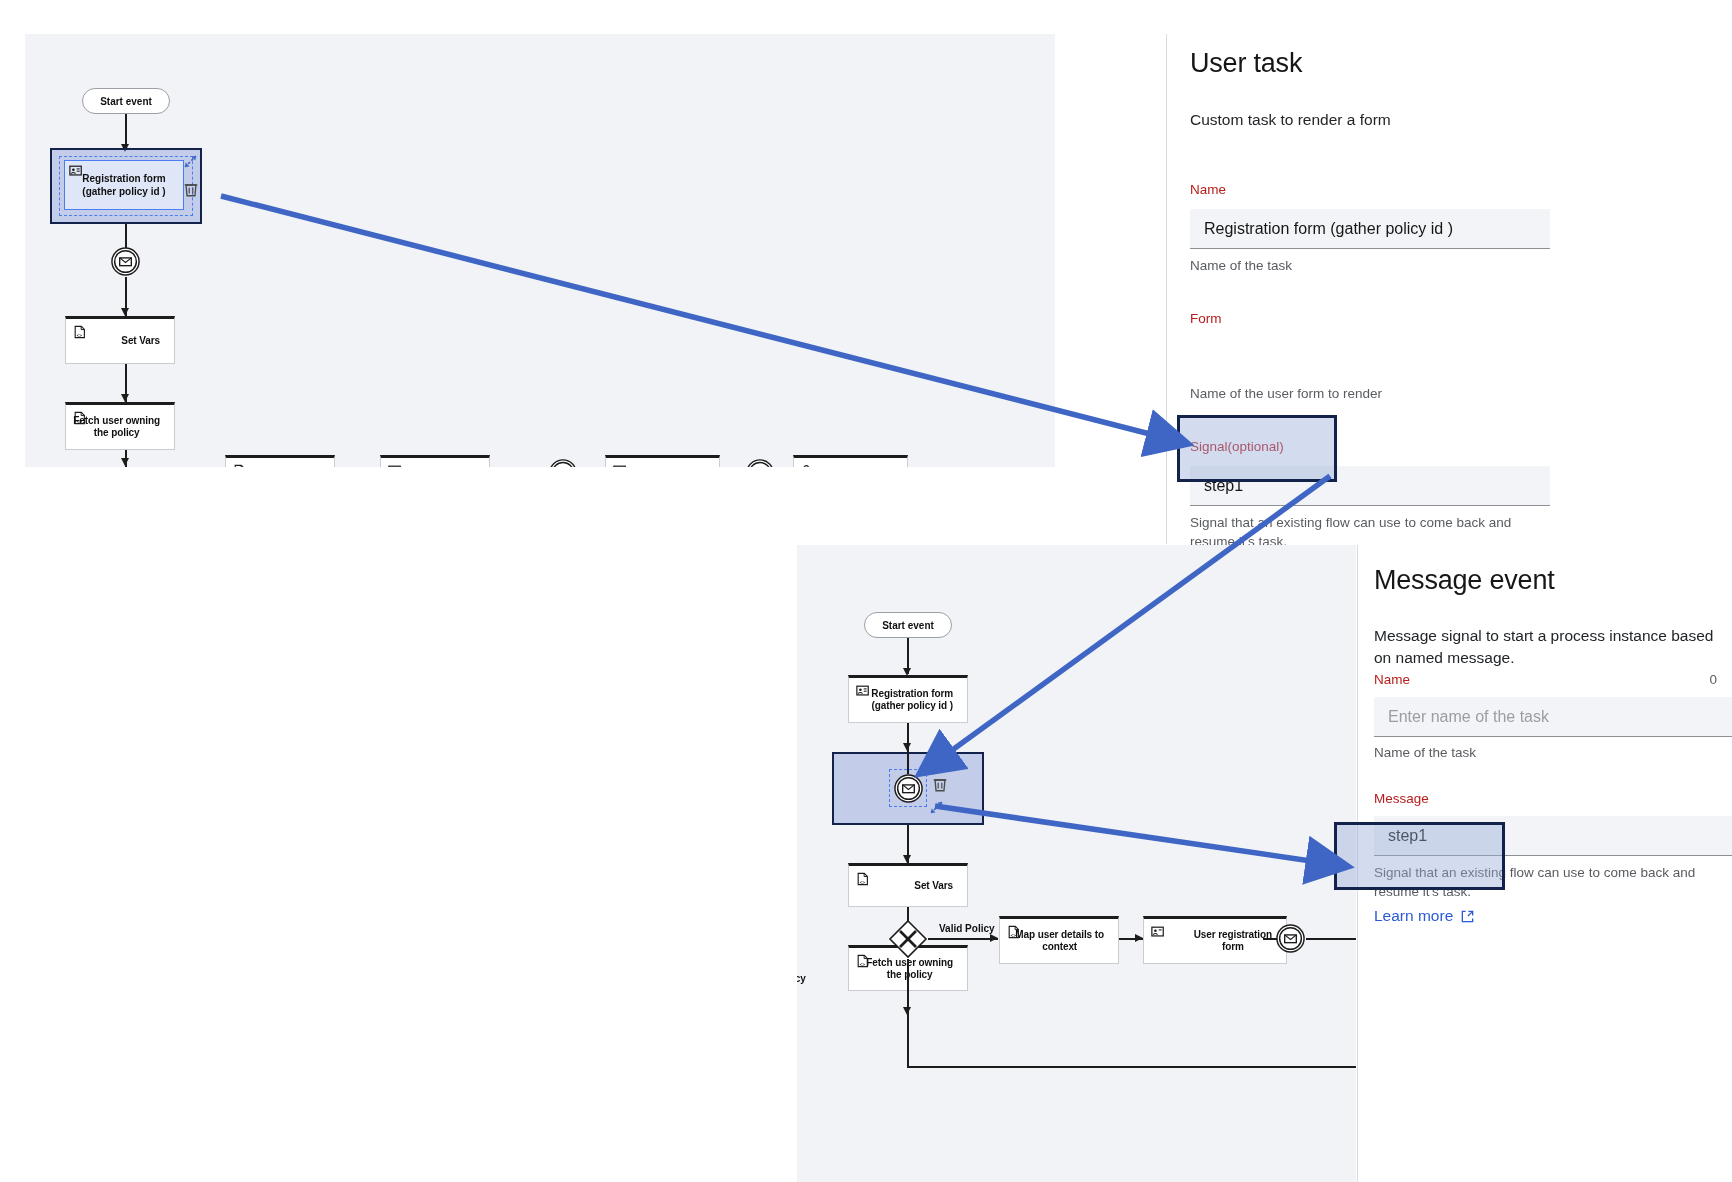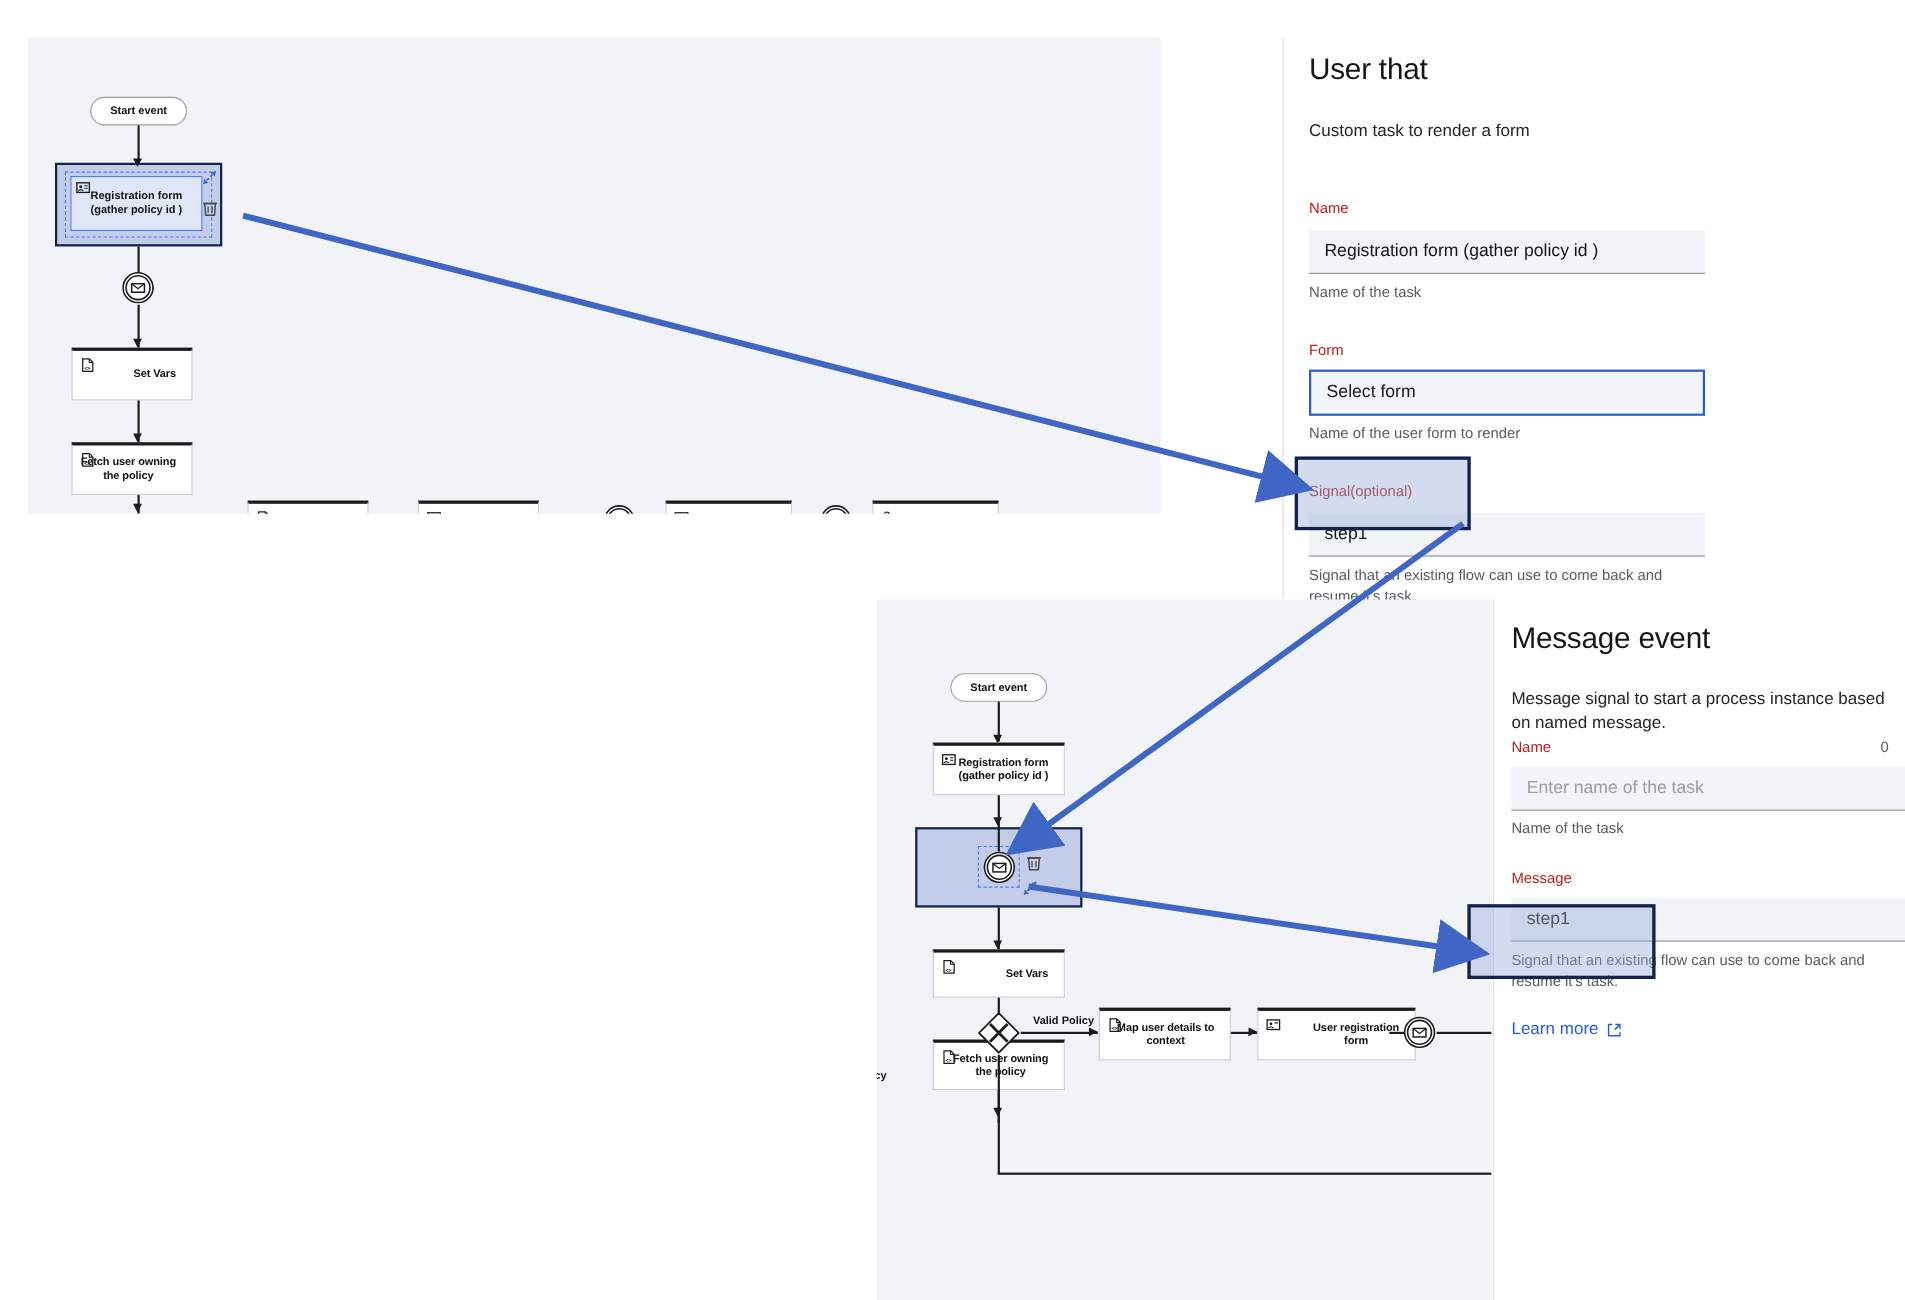--- a/index.html
+++ b/index.html
@@ -270,29 +270,28 @@
     </div>
     <svg viewBox="0 0 24 24" style="position:absolute;left:930px;top:428px;width:26px;height:26px;">
       <path d="M4 17 L12 8 L20 17" fill="none" stroke="#1c1c1c" stroke-width="1.6"></path>
     </svg>
 
   </div>
 
   <div class="panel-divider" style="left:1166px; top:34px; height:510px;"></div>
 
   <div class="props" style="left:1180px; top:34px; width:552px; height:510px;">
-    <div class="props-title" style="position:absolute; left:10px; top:14px;">User that</div>
+    <div class="props-title" style="position:absolute; left:10px; top:14px;">User task</div>
     <div class="props-desc" style="position:absolute; left:10px; top:63px; width:450px;">Custom task to render a form</div>
 
     <div class="field-label" style="position:absolute; left:10px; top:148px;">Name</div>
     <div class="field-box" style="position:absolute; left:10px; top:175px; width:360px;">Registration form (gather policy id )</div>
     <div class="field-help" style="position:absolute; left:10px; top:222px; width:420px;">Name of the task</div>
 
     <div class="field-label" style="position:absolute; left:10px; top:277px;">Form</div>
-    <div class="field-box focused" style="position:absolute; left:10px; top:302px; width:360px; height:42px;">Select form</div>
     <div class="field-help" style="position:absolute; left:10px; top:350px; width:420px;">Name of the user form to render</div>
 
     <div class="field-label" style="position:absolute; left:10px; top:405px;">Signal(optional)</div>
     <div class="field-box" style="position:absolute; left:10px; top:432px; width:360px;">step1</div>
     <div class="field-help" style="position:absolute; left:10px; top:479px; width:330px;">Signal that an existing flow can use to come back and resume it's task.</div>
   </div>
 
   <div style="position:absolute; left:1177px; top:415px; width:160px; height:67px; background:rgba(150,170,215,0.42); border:3px solid #12224a;"></div>
 
   <div class="canvas" style="left:797px; top:545px; width:559px; height:637px;">
@@ -429,21 +428,21 @@
 
     <div class="field-label" style="position:absolute; left:4px; top:127px;">Name</div>
     <div class="counter" style="position:absolute; right:15px; top:127px;">0</div>
     <div class="field-box placeholder" style="position:absolute; left:4px; top:152px; width:360px;">Enter name of the task</div>
     <div class="field-help" style="position:absolute; left:4px; top:198px; width:340px;">Name of the task</div>
 
     <div class="field-label" style="position:absolute; left:4px; top:246px;">Message</div>
     <div class="field-box" style="position:absolute; left:4px; top:271px; width:360px;">step1</div>
     <div class="field-help" style="position:absolute; left:4px; top:318px; width:360px;">Signal that an existing flow can use to come back and resume it's task.</div>
 
-    <div class="learn-more" style="position:absolute; left:4px; top:382px;">
+    <div class="learn-more" style="position:absolute; left:4px; top:362px;">
       <span>Learn more</span>
       <svg viewBox="0 0 16 16" style="width:15px;height:15px;">
         <path d="M6 2.5 H2.5 V13.5 H13.5 V10" fill="none" stroke="#2a5bd7" stroke-width="1.4"></path>
         <path d="M9 2.5 H13.5 V7" fill="none" stroke="#2a5bd7" stroke-width="1.4"></path>
         <line x1="13.5" y1="2.5" x2="8.5" y2="7.5" stroke="#2a5bd7" stroke-width="1.4"></line>
       </svg>
     </div>
   </div>
 
   <div style="position:absolute; left:1334px; top:822px; width:171px; height:68px; background:rgba(150,170,215,0.42); border:3px solid #12224a;"></div>

